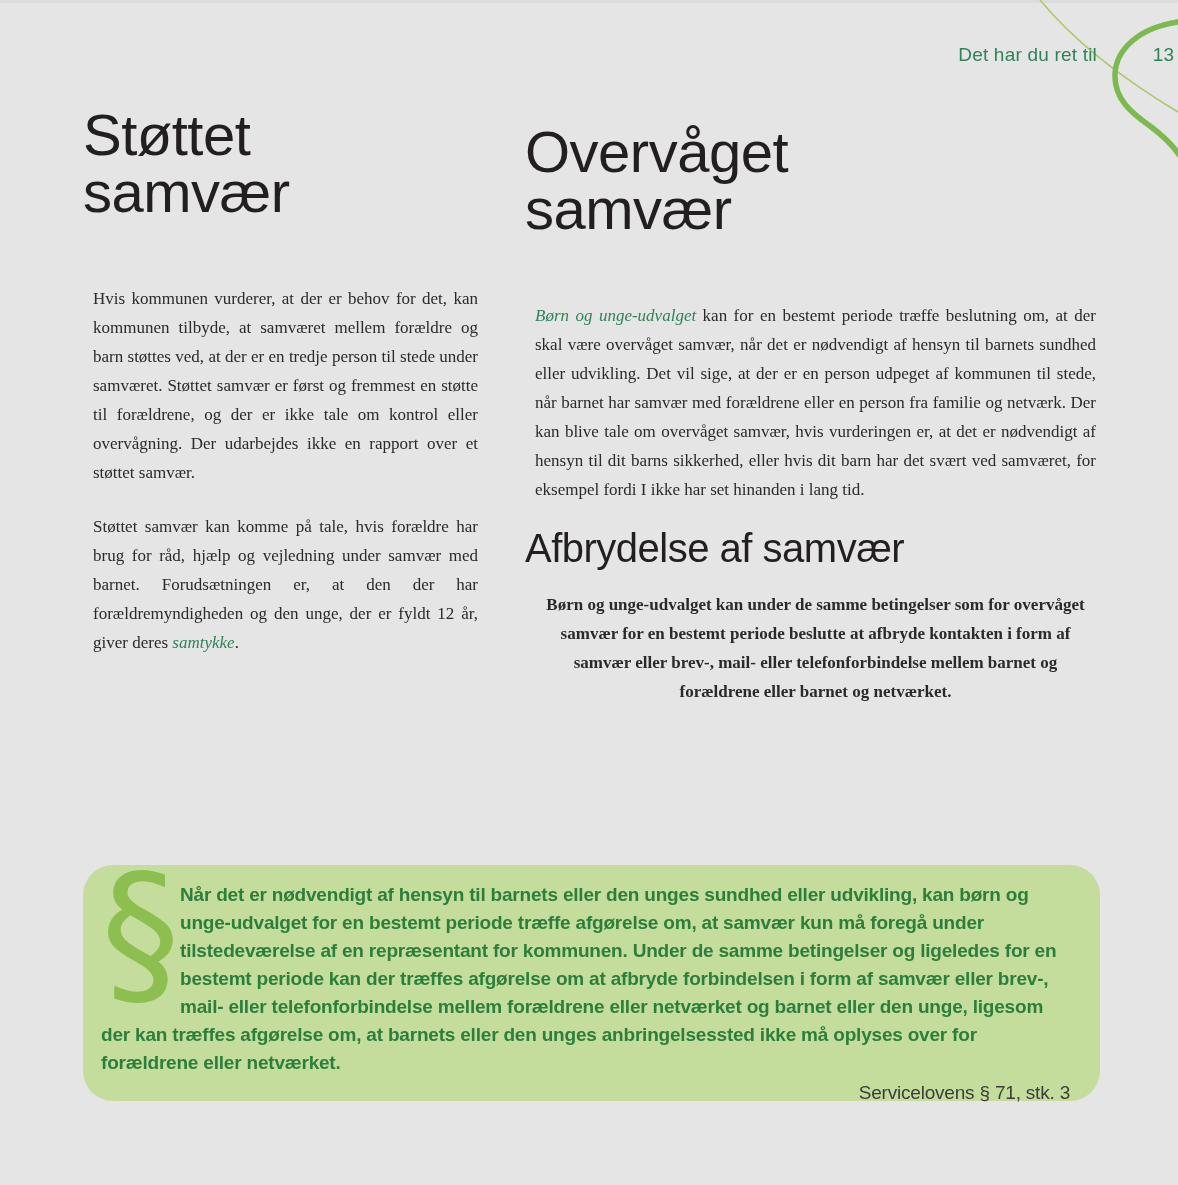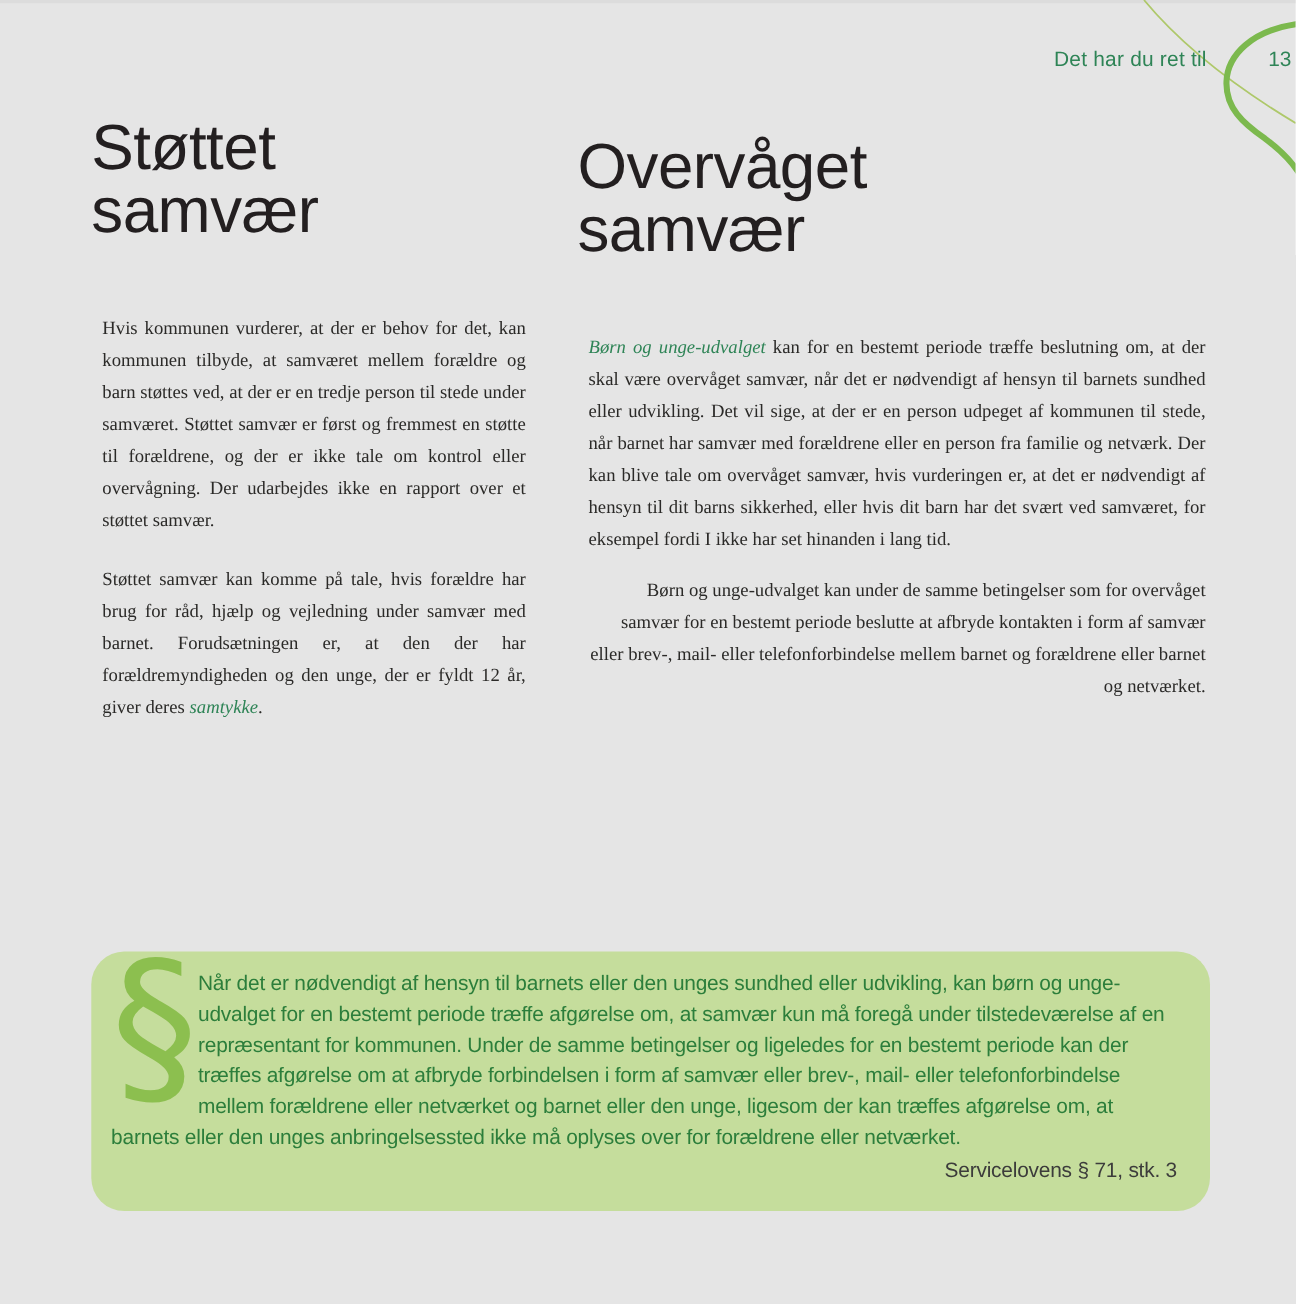--- a/index.html
+++ b/index.html
@@ -90,21 +90,22 @@
   }
   .col-left .body-para.first,
   .col-right .body-para.first {
     margin-top: 64px;
   }
   .body-para.second {
     margin-top: 25px;
   }
   .col-right .body-para.after-sub {
     margin-top: 18px;
-    text-align: right;
+    text-align: center;
+    font-weight: bold;
   }
   .seg-normal { font-style: normal; }
   .seg-link {
     color: var(--link-green);
     font-style: italic;
   }
   
   .law-box {
     position: absolute;
     left: 83px;
@@ -124,21 +125,21 @@
     font-family: "DejaVu Sans", sans-serif;
     font-size: 158px;
     line-height: 104px;
     font-weight: 400;
     color: var(--symbol-green);
     overflow: visible;
   }
   .law-text {
     margin: 0;
     font-family: "Liberation Sans", sans-serif;
-    font-weight: 400;
+    font-weight: 700;
     font-size: 19px;
     line-height: 28px;
     letter-spacing: -0.2px;
     color: var(--box-ink);
     text-align: left;
   }
   .law-citation {
     margin: 5px 0 0 0;
     clear: none;
     font-family: "Liberation Sans", sans-serif;
@@ -165,20 +166,21 @@
 
   <div class="col-left">
     <h1 class="big-heading"><span>Støttet</span><br><span>samvær</span></h1>
     <p class="body-para first"><span class="seg-normal">Hvis kommunen vurderer, at der er behov for det, kan kommunen tilbyde, at samværet mellem forældre og barn støttes ved, at der er en tredje person til stede under samværet. Støttet samvær er først og fremmest en støtte til forældrene, og der er ikke tale om kontrol eller overvågning. Der udarbejdes ikke en rapport over et støttet samvær.</span></p>
     <p class="body-para second"><span class="seg-normal">Støttet samvær kan komme på tale, hvis forældre har brug for råd, hjælp og vejledning under samvær med barnet. Forudsætningen er, at den der har forældremyndigheden og den unge, der er fyldt 12 år, giver deres </span><span class="seg-link">samtykke</span><span class="seg-normal">.</span></p>
   </div>
 
   <div class="col-right">
     <h1 class="big-heading"><span>Overvåget</span><br><span>samvær</span></h1>
     <p class="body-para first"><span class="seg-link">Børn og unge-udvalget</span><span class="seg-normal"> kan for en bestemt periode træffe beslutning om, at der skal være overvåget samvær, når det er nødvendigt af hensyn til barnets sundhed eller udvikling. Det vil sige, at der er en person udpeget af kommunen til stede, når barnet har samvær med forældrene eller en person fra familie og netværk. Der kan blive tale om overvåget samvær, hvis vurderingen er, at det er nødvendigt af hensyn til dit barns sikkerhed, eller hvis dit barn har det svært ved samværet, for eksempel fordi I ikke har set hinanden i lang tid.</span></p>
+    <h2 class="sub-heading">Afbrydelse af samvær</h2>
     <p class="body-para after-sub"><span class="seg-normal">Børn og unge-udvalget kan under de samme betingelser som for overvåget samvær for en bestemt periode beslutte at afbryde kontakten i form af samvær eller brev-, mail- eller telefonforbindelse mellem barnet og forældrene eller barnet og netværket.</span></p>
   </div>
 
   <div class="law-box">
     <div class="law-symbol">§</div>
     <p class="law-text">Når det er nødvendigt af hensyn til barnets eller den unges sundhed eller udvikling, kan børn og unge-udvalget for en bestemt periode træffe afgørelse om, at samvær kun må foregå under tilstedeværelse af en repræsentant for kommunen. Under de samme betingelser og ligeledes for en bestemt periode kan der træffes afgørelse om at afbryde forbindelsen i form af samvær eller brev-, mail- eller telefonforbindelse mellem forældrene eller netværket og barnet eller den unge, ligesom der kan træffes afgørelse om, at barnets eller den unges anbringelsessted ikke må oplyses over for forældrene eller netværket.</p>
     <p class="law-citation">Servicelovens § 71, stk. 3</p>
   </div>
 </div>
 

